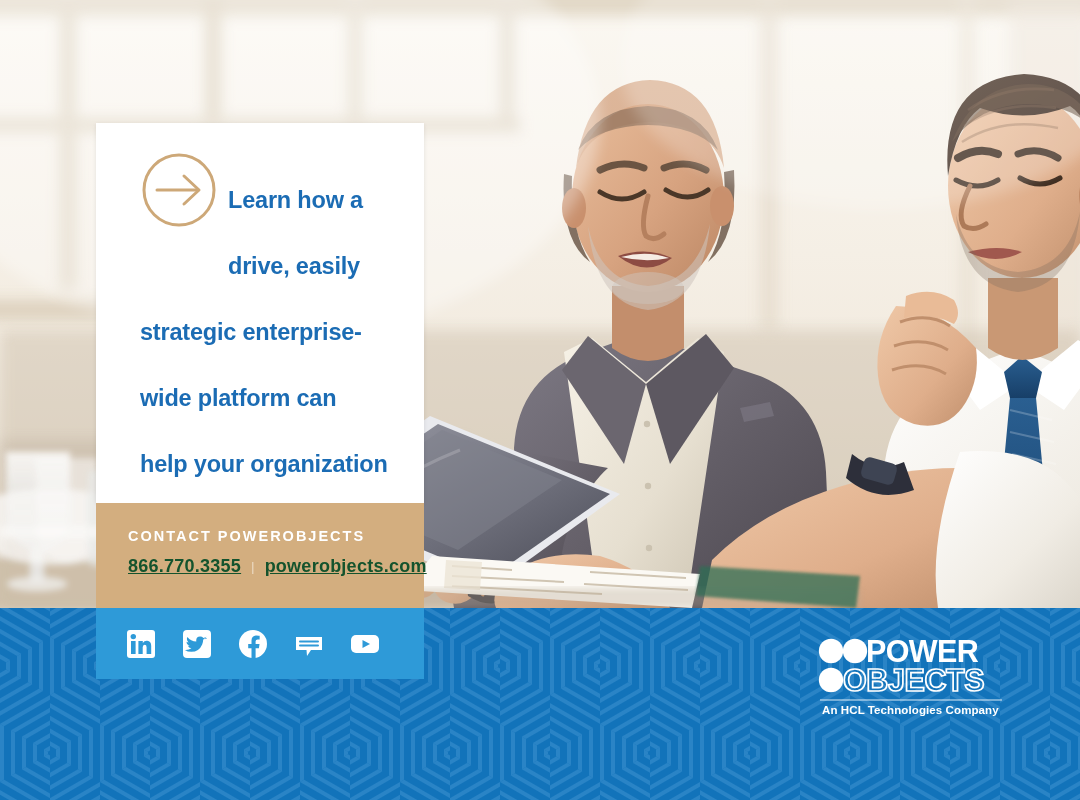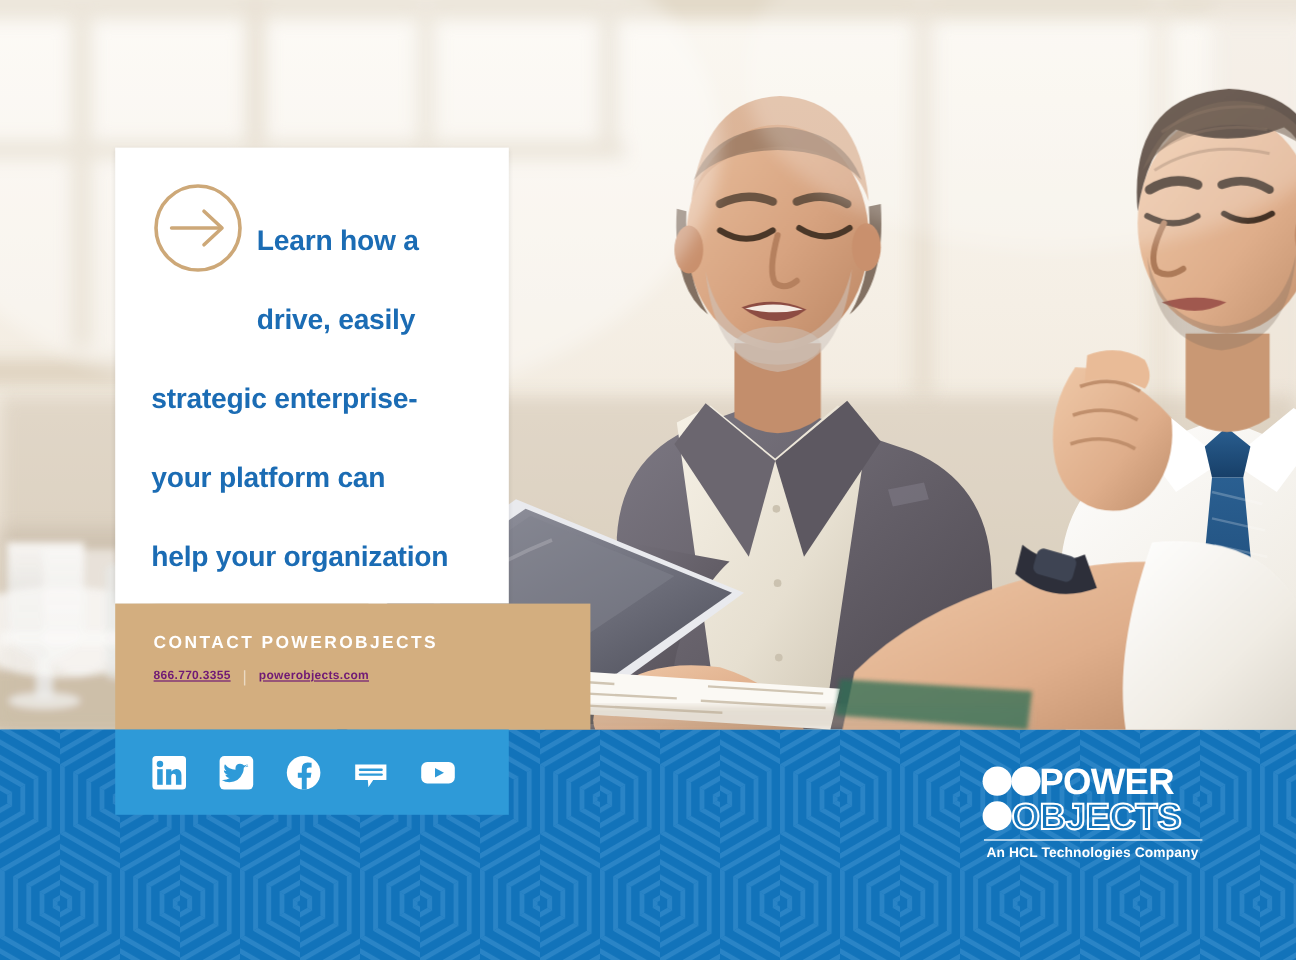--- a/index.html
+++ b/index.html
@@ -27,21 +27,21 @@
     overflow:hidden;
   }
   .blue-band svg { display:block; width:1080px; height:192px; }
 
   
   .card {
     position:absolute; left:96px; top:123px; width:328px; height:380px;
     background:#ffffff;
     box-shadow:0 1px 4px rgba(0,0,0,.10);
   }
-  .card-inner { padding:28px 30px 0 30px; position:relative; }
+  .card-inner { padding:28px 30px 0 30px; position:relative;margin-left:14px; }
 
   .arrow-badge {
     position:absolute; left:30px; top:28px;
     width:78px; height:78px;
   }
   .arrow-badge svg { display:block; width:78px; height:78px; }
 
   .headline {
     font-size:23.5px;
     line-height:33px;
@@ -49,32 +49,32 @@
     color:#1b6cb4;
     letter-spacing:-0.2px;
     white-space:pre-line;
   }
   .headline .indent1 { display:block; padding-left:88px; }
   .headline .indent2 { display:block; padding-left:88px; }
   .headline .flat    { display:block; padding-left:0; }
 
   
   .contact {
-    position:absolute; left:96px; top:503px; width:396px; height:105px;
+    position:absolute; left:96px; top:503px; width:328px; height:105px;
     background:#d3ae7f;
     padding:25px 0 0 32px;
   }
   .contact-title {
     font-size:14.5px; font-weight:700; color:#ffffff;
     letter-spacing:2.0px; text-transform:uppercase;
     margin-bottom:12px;
   }
   .contact-line { display:flex; align-items:center; gap:0; }
   .contact-phone, .contact-url {
-    font-size:10px; font-weight:700; color:#701a75; letter-spacing:.25px;
+    font-size:18px; font-weight:700; color:#14532d; letter-spacing:.25px;
   }
   .contact-sep {
     color:#f0e2cf; font-weight:400; font-size:13.5px;
     margin:0 10px; opacity:.85;
   }
 
   
   .social {
     position:absolute; left:96px; top:608px; width:328px; height:71px;
     background:#2e9ad8;
@@ -412,21 +412,21 @@
           <circle cx="39" cy="39" r="35" fill="none" stroke="#cda878" stroke-width="3"></circle>
           <line x1="17" y1="39" x2="58" y2="39" stroke="#cda878" stroke-width="3" stroke-linecap="round"></line>
           <polyline points="44,25 59,39 44,53" fill="none" stroke="#cda878" stroke-width="3" stroke-linecap="round" stroke-linejoin="round"></polyline>
         </svg>
       </div>
 
       <div class="headline">
         <span class="indent1">Learn how a</span>
         <span class="indent2">drive, easily</span>
         <span class="flat">strategic enterprise-</span>
-        <span class="flat">your platform can</span>
+        <span class="flat">wide platform can</span>
         <span class="flat">help your organization</span>
         <span class="flat">increase visibility</span>
         <span class="flat">to drive strategic</span>
         <span class="flat">financial-planning</span>
       </div>
 
     </div>
   </div>
 
   <div class="contact">

